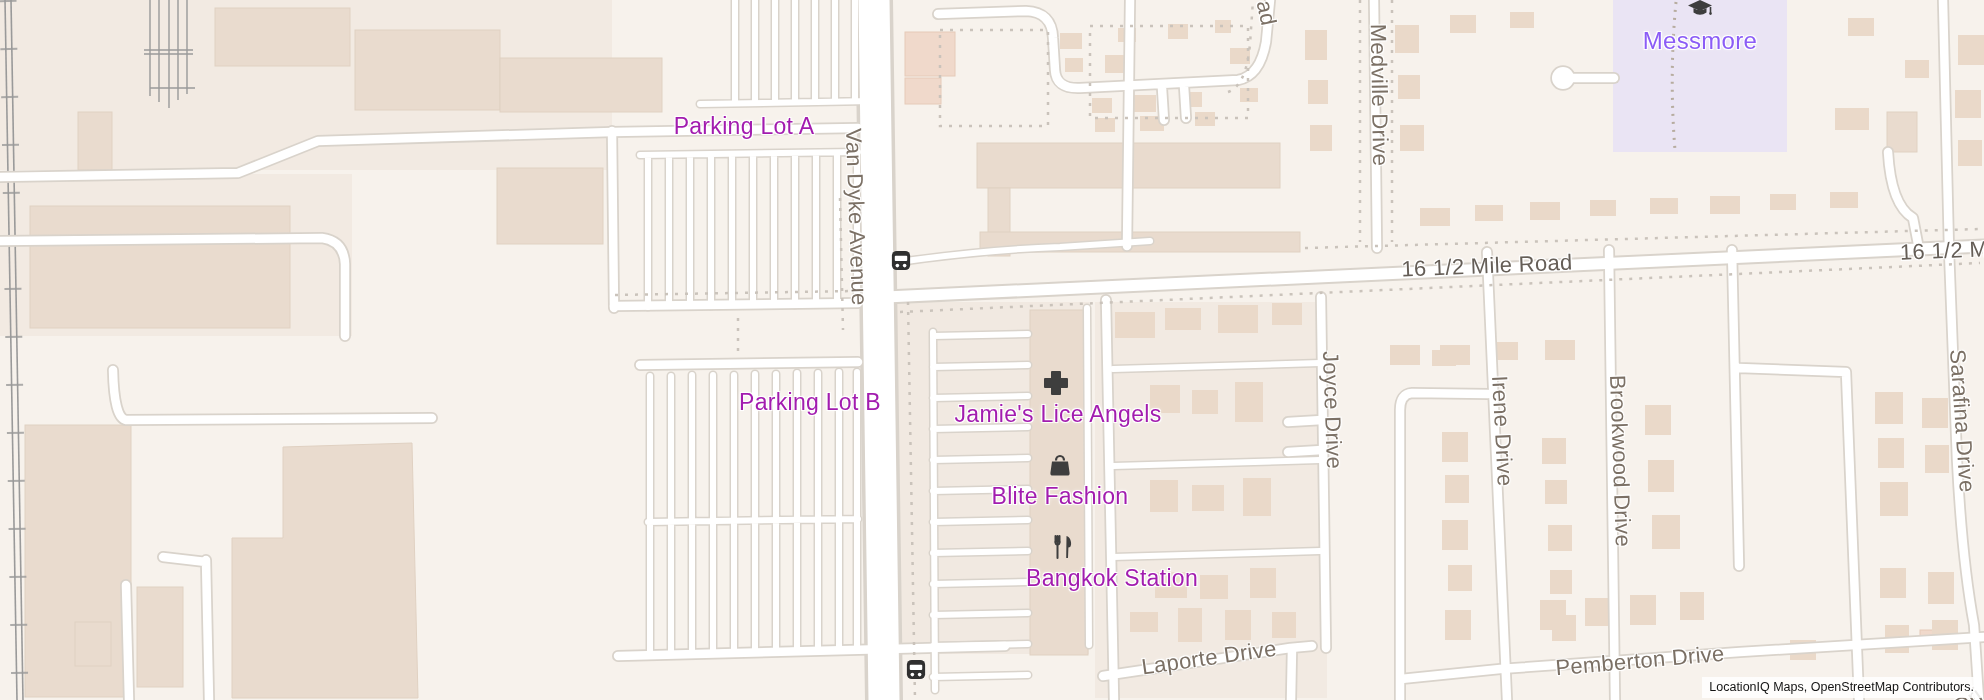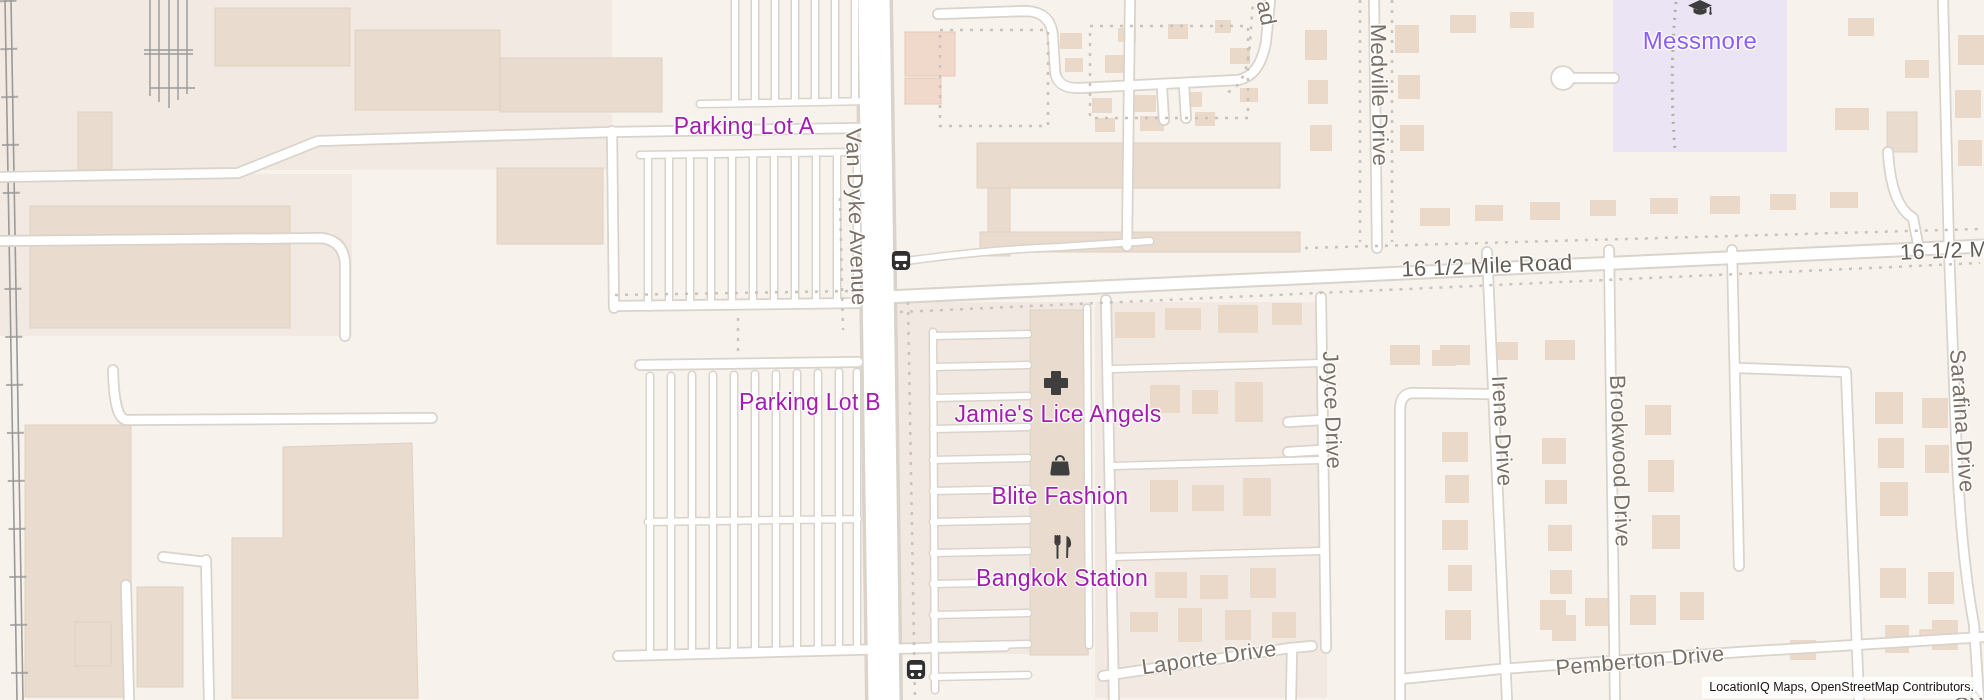--- a/index.html
+++ b/index.html
@@ -347,17 +347,17 @@
 <span class="icon" style="left:1063px;top:549px;">
   <svg width="24" height="26" viewBox="0 0 24 26">
     <g stroke="#3e3e3e" stroke-width="2" fill="none" stroke-linecap="round">
       <path d="M4.5,2 V8 M8.5,2 V8 M6.5,2 V9"></path>
       <path d="M4.5,8 a2,2.5 0 0 0 4,0"></path>
       <path d="M6.5,10 V24"></path>
     </g>
     <path d="M15.5,2 c3.5,1 5,5.5 4.5,9 q-0.3,2.6 -2.6,2.6 L17,24 l-1.8,0 Z" fill="#3e3e3e"></path>
   </svg>
 </span>
-<div class="lbl place" style="left:1062px;top:578px;">Bangkok Station</div>
+<div class="lbl place" style="left:1112px;top:578px;">Bangkok Station</div>
 
 <div class="attribution">LocationIQ Maps, OpenStreetMap Contributors.</div>
 
 </div>
 
 </body></html>

